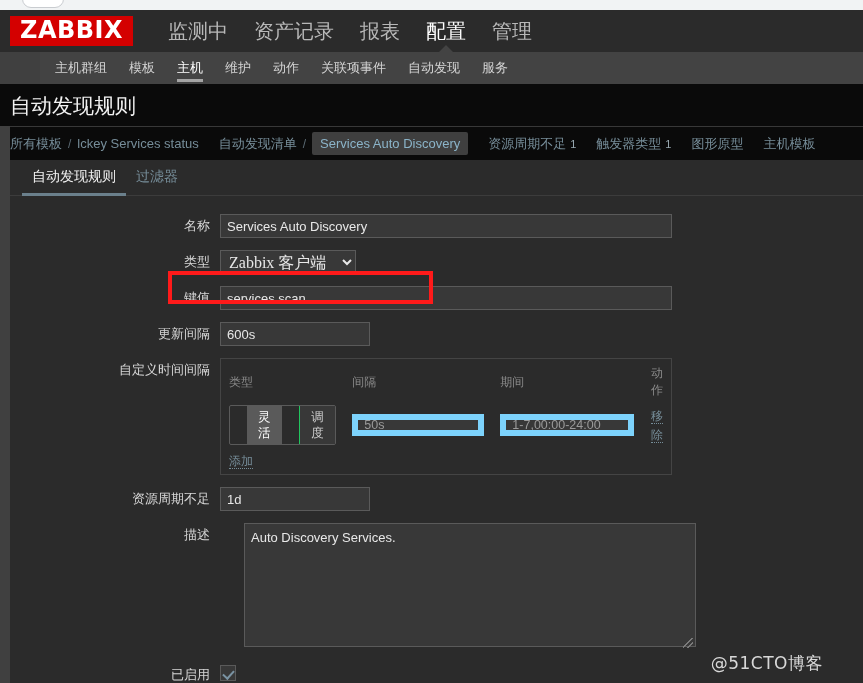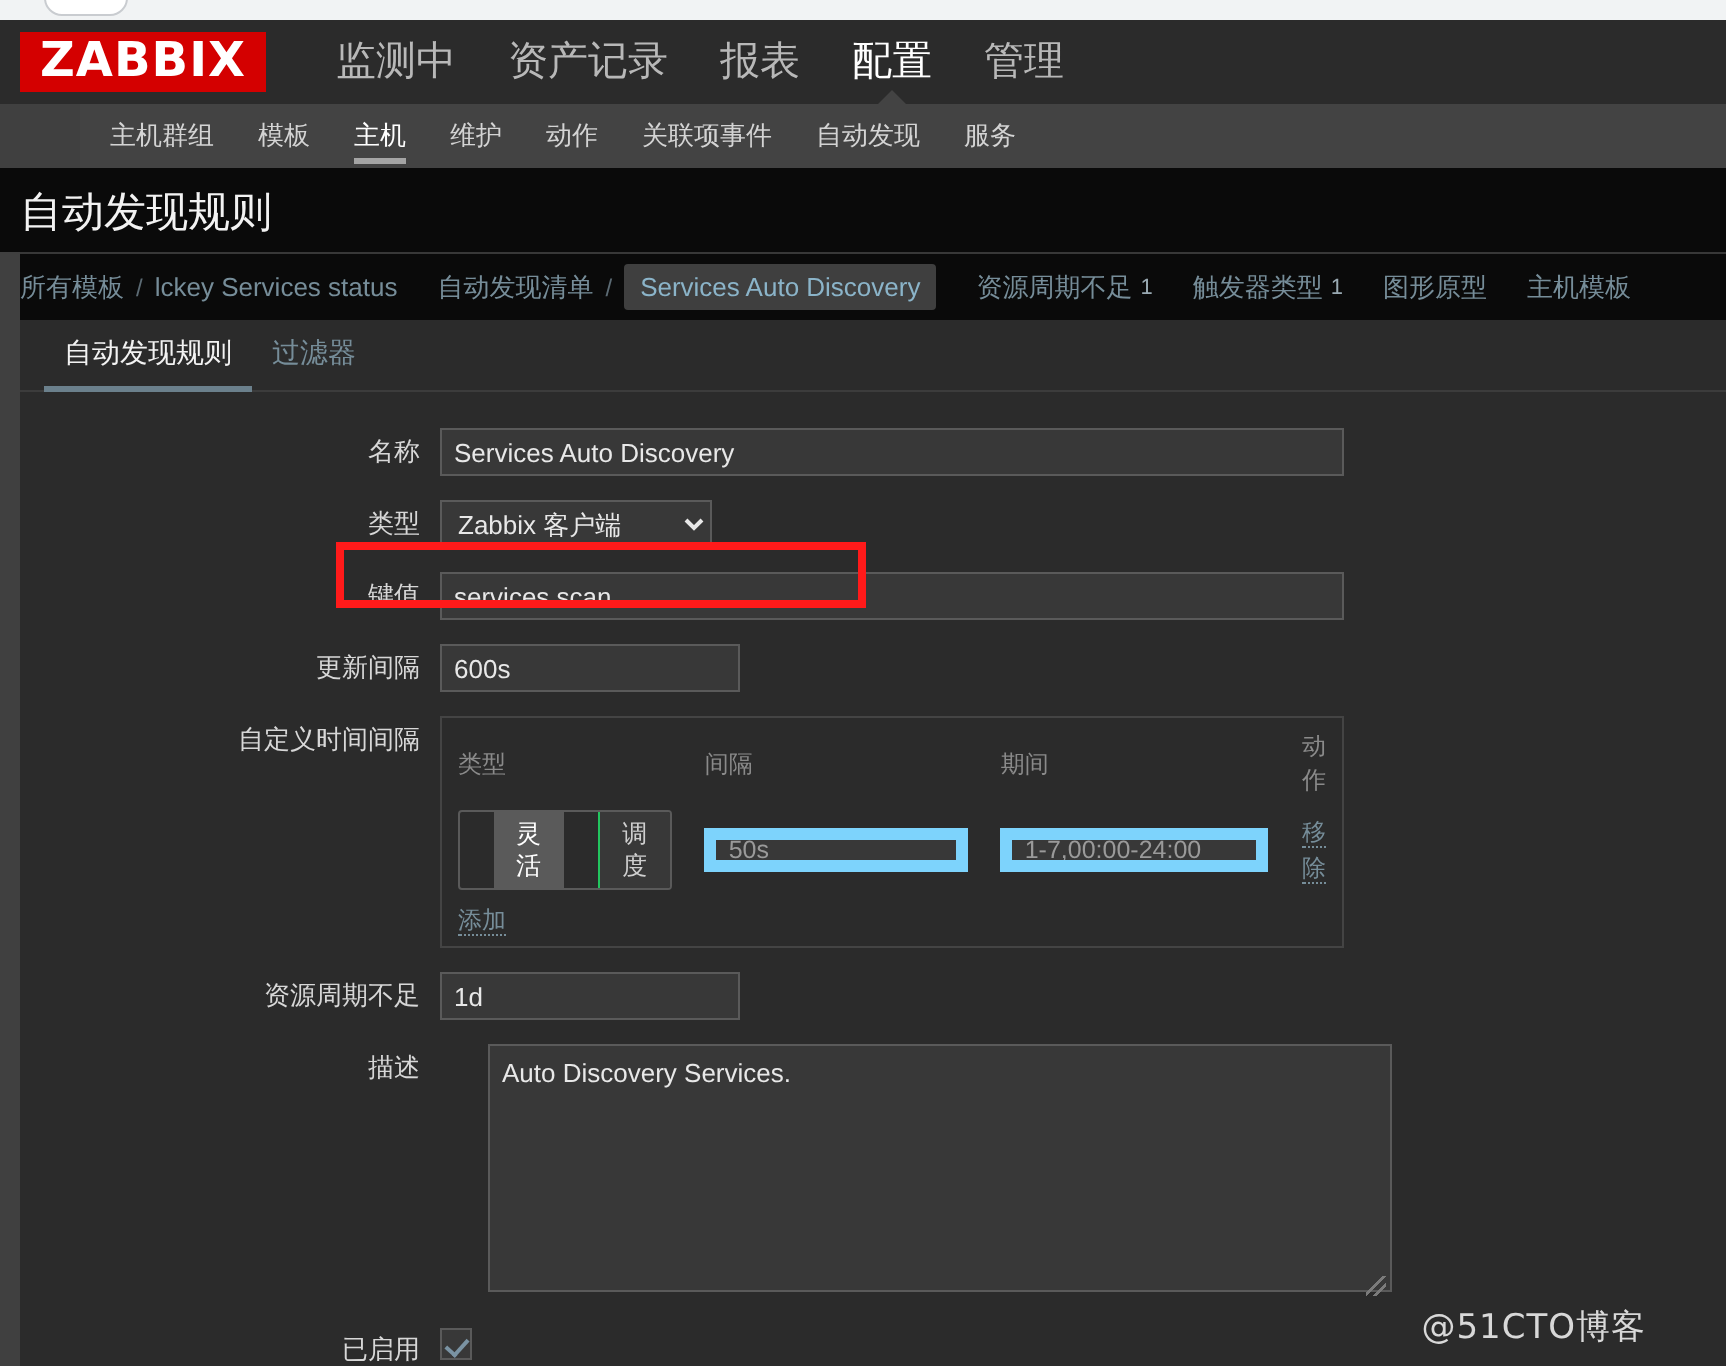--- a/index.html
+++ b/index.html
@@ -118,22 +118,22 @@
     background: #383838; border: 1px solid #5a5a5a; color: #e8e8e8;
     font-family: "Liberation Sans", "DejaVu Sans", sans-serif;
     font-size: 13px; padding: 3px 6px; height: 24px; outline: none;
   }
   textarea.txt { height: 124px; padding: 5px 6px; resize: none; line-height: 18px; margin-left: 24px; }
   .w-wide { width: 452px; }
   .w-mid  { width: 150px; }
 
   select.sel {
     background: #383838; border: 1px solid #5a5a5a; color: #e8e8e8;
-    font-family: Liberation Sans, sans-serif;
-    font-size: 13px; height: 24px; width: 136px; padding: 2px 4px;
+    font-family: Liberation Serif, serif;
+    font-size: 16px; height: 24px; width: 136px; padding: 2px 4px;
     outline: none;
   }
 
   
   .ta-wrap { position: relative; display: inline-block; }
   .ta-grip {
     position: absolute; right: 3px; bottom: 3px; width: 10px; height: 10px;
     pointer-events: none;
     background:
       linear-gradient(135deg, transparent 42%, #7b7b7b 42%, #7b7b7b 52%, transparent 52%),

